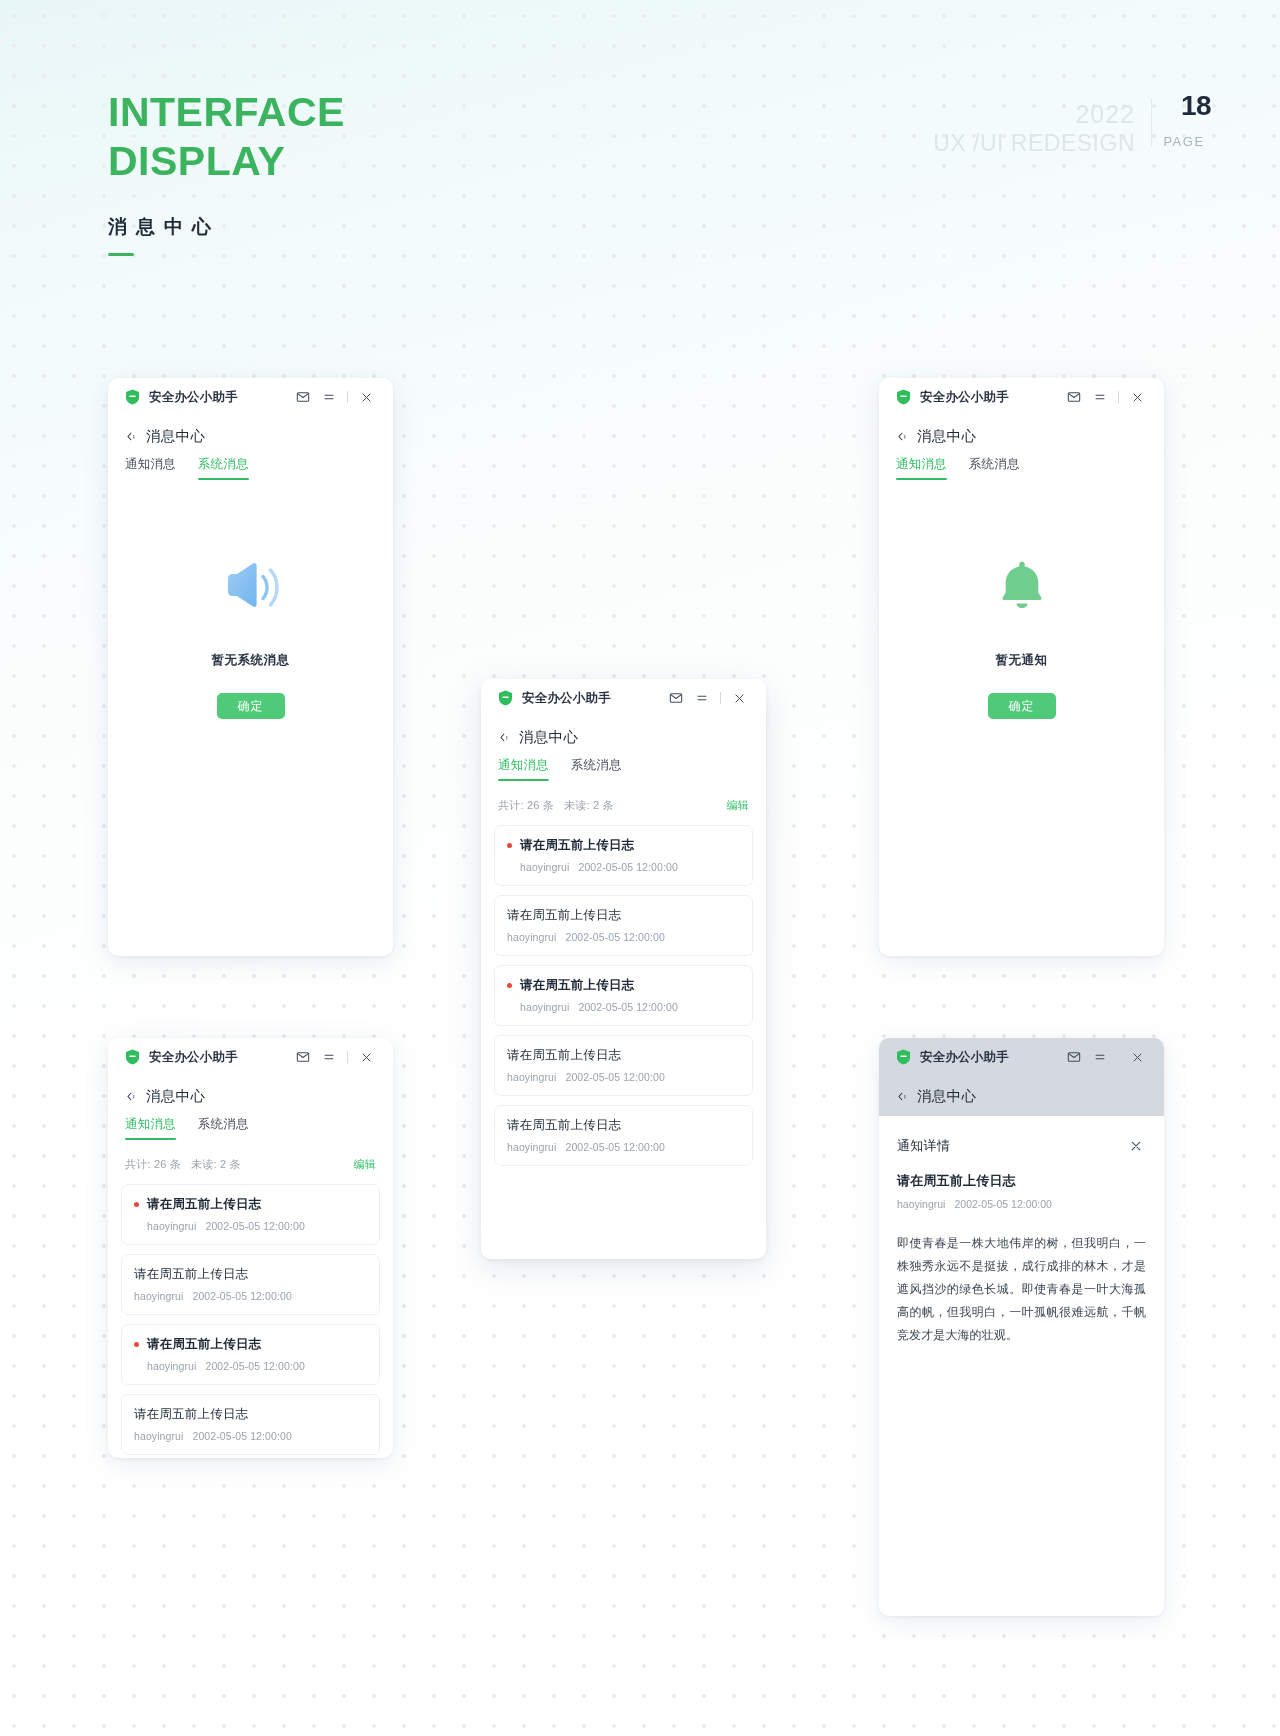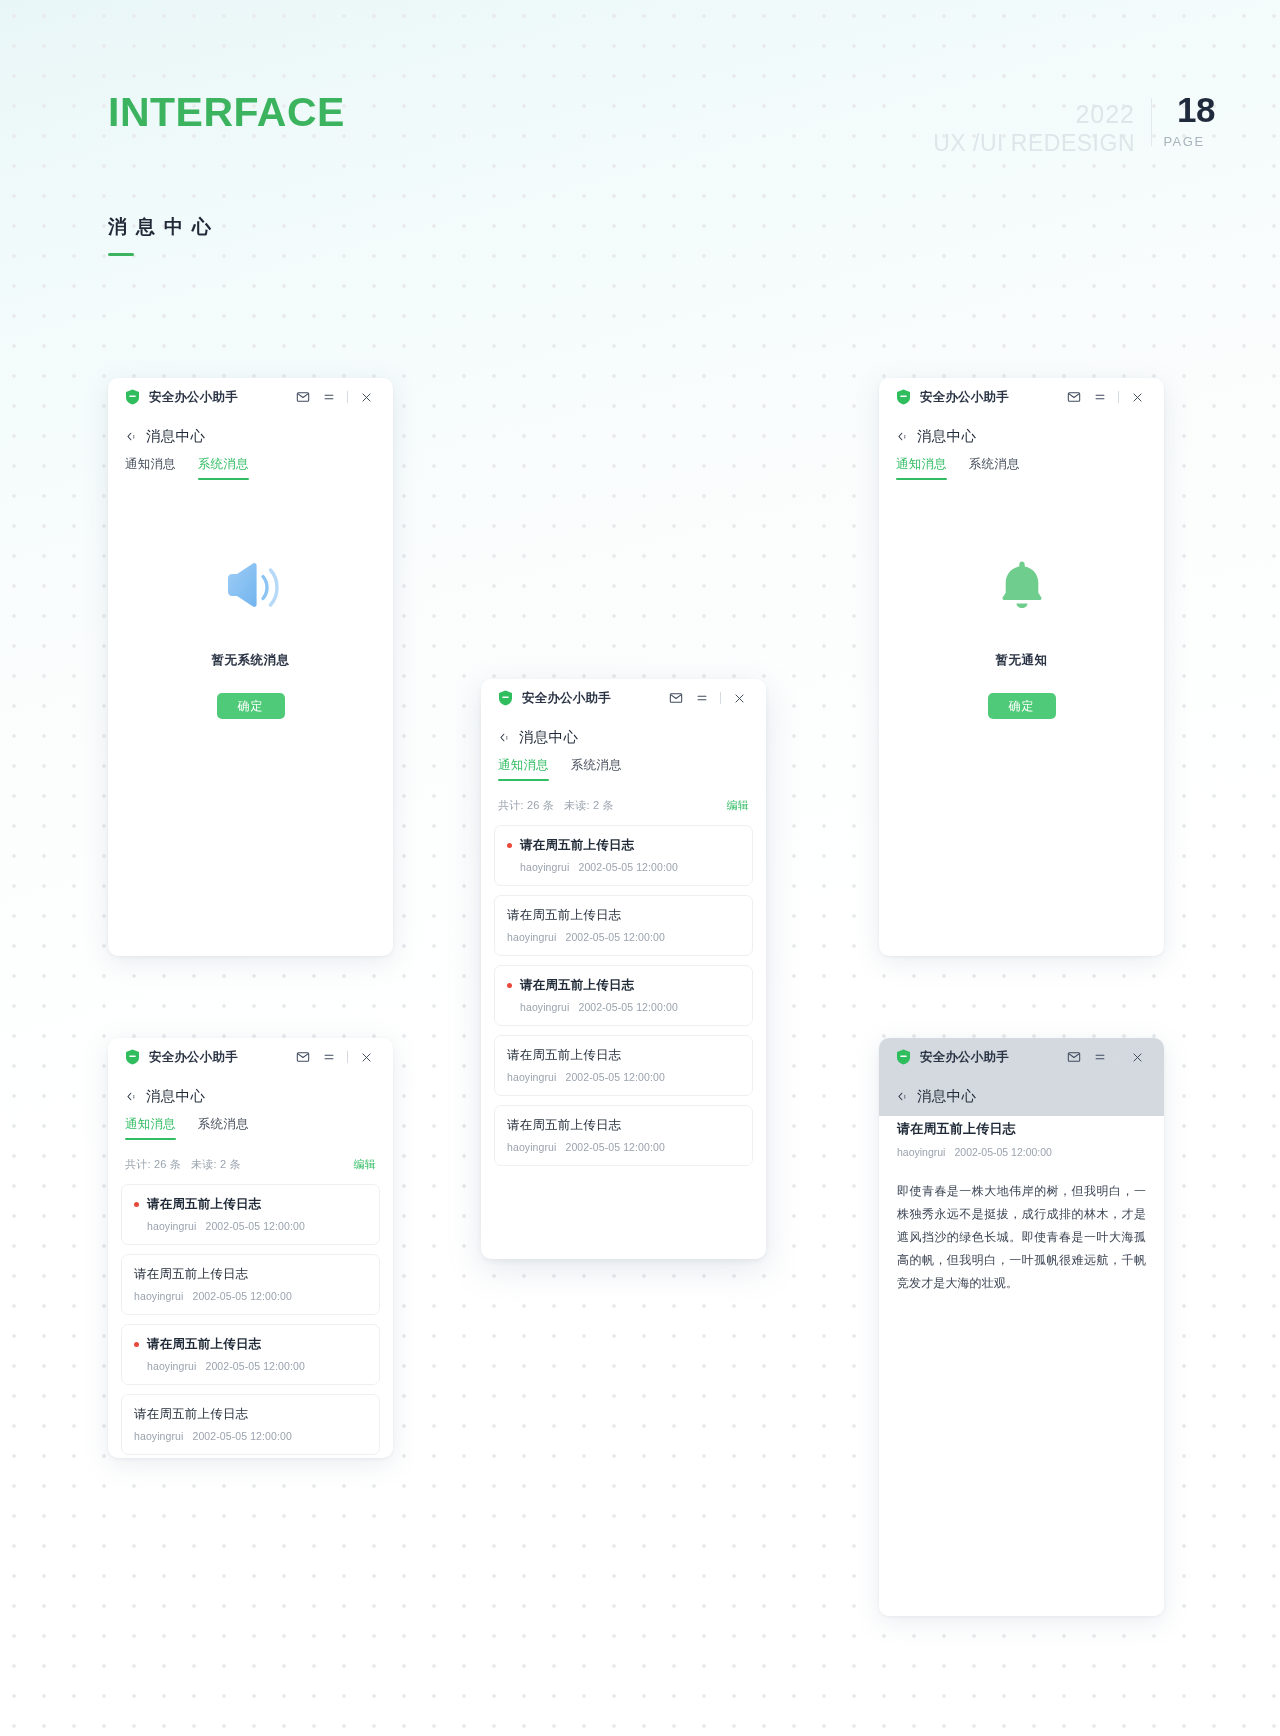--- a/index.html
+++ b/index.html
@@ -53,21 +53,21 @@
   .hd-redesign{
     position:absolute;right:133px;top:130px;
     font-size:23px;color:#dfe6ea;font-weight:400;letter-spacing:.5px;
     text-align:right;white-space:nowrap;
   }
   .hd-div{
     position:absolute;right:116px;top:98px;width:1px;height:48px;background:#e3e9ed;
   }
   .hd-page-num{
     position:absolute;right:42px;top:90px;
-    font-size:35px;font-weight:700;color:#1f2b3d;letter-spacing:-.5px;
+    font-size:28px;font-weight:700;color:#1f2b3d;letter-spacing:-.5px;
     text-align:center;width:60px;
   }
   .hd-page-lbl{
     position:absolute;right:54px;top:134px;
     font-size:13px;color:#aab4bd;letter-spacing:1.5px;
     text-align:center;width:60px;
   }
 
   
   .card{
@@ -176,20 +176,21 @@
 <body>
 
 <div id="bg-wash"></div>
 <div id="bg-dots"></div>
 
 <div id="page">
 
   <div id="header">
     <div class="hd-title">
       <span>INTERFACE</span>
+      <span class="l2">DISPLAY</span>
     </div>
     <div class="hd-sub">消息中心</div>
     <div class="hd-rule"></div>
 
     <div class="hd-year">2022</div>
     <div class="hd-redesign">UX /UI REDESIGN</div>
     <div class="hd-div"></div>
     <div class="hd-page-num">18</div>
     <div class="hd-page-lbl">PAGE</div>
   </div>
@@ -554,20 +555,29 @@
       <span class="nav-back">
         <svg width="13" height="13" viewBox="0 0 16 16" stroke="currentColor" stroke-width="1.3" fill="none" stroke-linecap="round" stroke-linejoin="round">
             <path d="M7.2 4 3.6 8l3.6 4"></path>
             <path d="M10.8 7.3h.01M10.8 9.6h.01" stroke-width="1.6"></path>
           </svg>
       </span>
       <span class="nav-title">消息中心</span>
     </div>
 
     <div class="detail-panel">
+      <div class="detail-head">
+        <span class="t">通知详情</span>
+        <span class="sp"></span>
+        <span class="detail-close">
+          <svg width="14" height="14" viewBox="0 0 16 16" stroke="currentColor" stroke-width="1.2" stroke-linecap="round">
+              <path d="M3.6 3.6l8.8 8.8M12.4 3.6l-8.8 8.8"></path>
+            </svg>
+        </span>
+      </div>
       <div class="detail-title">请在周五前上传日志</div>
       <div class="detail-meta">
         <span>haoyingrui</span>
         <span>2002-05-05 12:00:00</span>
       </div>
       <div class="detail-body">即使青春是一株大地伟岸的树，但我明白，一株独秀永远不是挺拔，成行成排的林木，才是遮风挡沙的绿色长城。即使青春是一叶大海孤高的帆，但我明白，一叶孤帆很难远航，千帆竞发才是大海的壮观。</div>
     </div>
   </div>
 
 </div>

